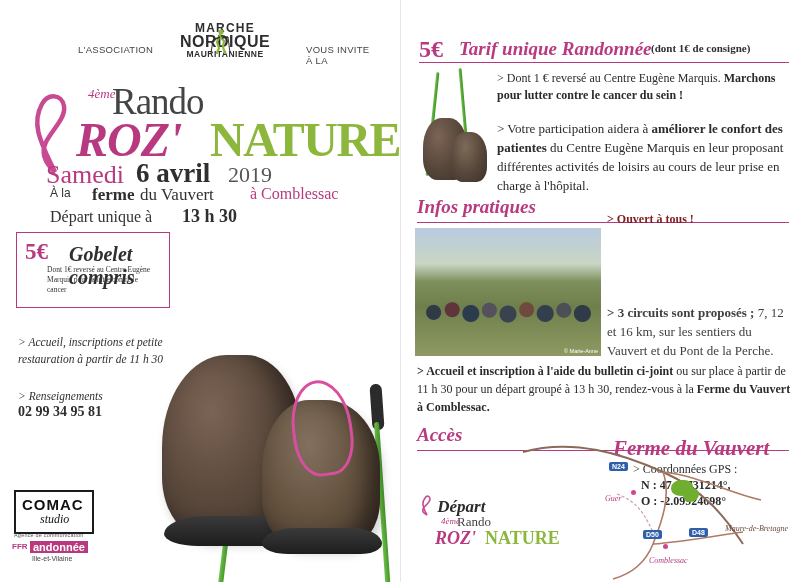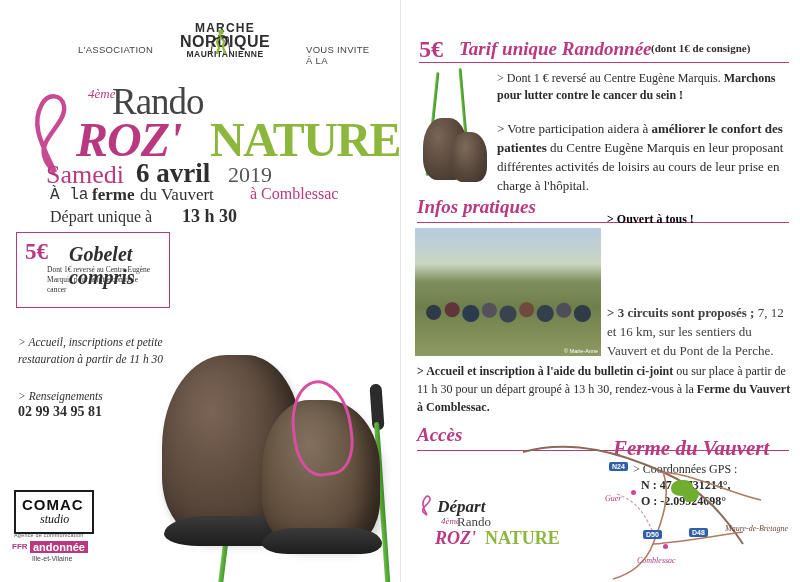--- a/index.html
+++ b/index.html
@@ -136,23 +136,23 @@
   .date-annee {
     position: absolute;
     left: 228px; top: 162px;
     font-size: 22px;
     color: #555;
     font-family: "Liberation Serif", serif;
   }
   .lieu1 {
     position: absolute;
     left: 50px; top: 186px;
-    font-size: 16px;
+    font-size: 12px;
     color: #333;
-    font-family: Liberation Mono, monospace;
+    font-family: Liberation Sans, sans-serif;
   }
   .lieu-ferme {
     position: absolute;
     left: 92px; top: 185px;
     font-size: 17px;
     font-weight: bold;
     color: #2f2f2f;
     font-family: "Liberation Serif", serif;
   }
   .lieu-vauvert {
@@ -493,21 +493,21 @@
     right: 3px; bottom: 2px;
     font-size: 5.5px;
     color: #fff;
     font-family: "Liberation Sans", sans-serif;
   }
   .i1 {
     position: absolute;
     left: 206px; top: 212px;
     font-size: 12px;
     font-weight: bold;
-    color: #000000;
+    color: #7f1d1d;
     font-family: "Liberation Serif", serif;
   }
   .i2 {
     position: absolute;
     left: 206px; top: 240px;
     width: 184px;
     font-size: 12px;
     line-height: 1.45;
     color: #2b2b2b;
     font-family: "Liberation Serif", serif;
@@ -798,21 +798,21 @@
         <path d="M10 28 C60 14 110 30 150 48 C190 66 210 90 230 120" stroke="#8a6b5a" stroke-width="2" fill="none"></path>
         <path d="M150 48 C158 70 150 95 140 120 C132 140 118 150 100 155" stroke="#b07a64" stroke-width="1.6" fill="none"></path>
         <path d="M150 48 C186 52 214 68 248 76" stroke="#b07a64" stroke-width="1.6" fill="none"></path>
         <path d="M140 120 C170 118 200 112 230 108" stroke="#b07a64" stroke-width="1.4" fill="none"></path>
         <path d="M104 70 C126 78 132 92 140 108" stroke="#cf9aa8" stroke-width="1.2" fill="none" stroke-dasharray="3 2"></path>
       </svg>
       <div class="road-badge" style="left:96px; top:38px;">N24</div>
       <div class="road-badge" style="left:130px; top:106px;">D50</div>
       <div class="road-badge" style="left:176px; top:104px;">D48</div>
       <div class="map-label" style="left:92px; top:70px;">Guer</div>
-      <div class="map-label" style="left:124px; top:132px;">Comblessac</div>
+      <div class="map-label" style="left:136px; top:132px;">Comblessac</div>
       <div class="map-label dark" style="left:212px; top:100px;">Maure-de-Bretagne</div>
       <div class="green-blob" style="left:158px; top:56px; width:22px; height:16px;"></div>
       <div class="green-blob" style="left:170px; top:64px; width:16px; height:14px;"></div>
       <div class="pink-dot" style="left:150px; top:120px;"></div>
       <div class="pink-dot" style="left:118px; top:66px;"></div>
     </div>
   </div>
 </div>
 
 </body></html>

